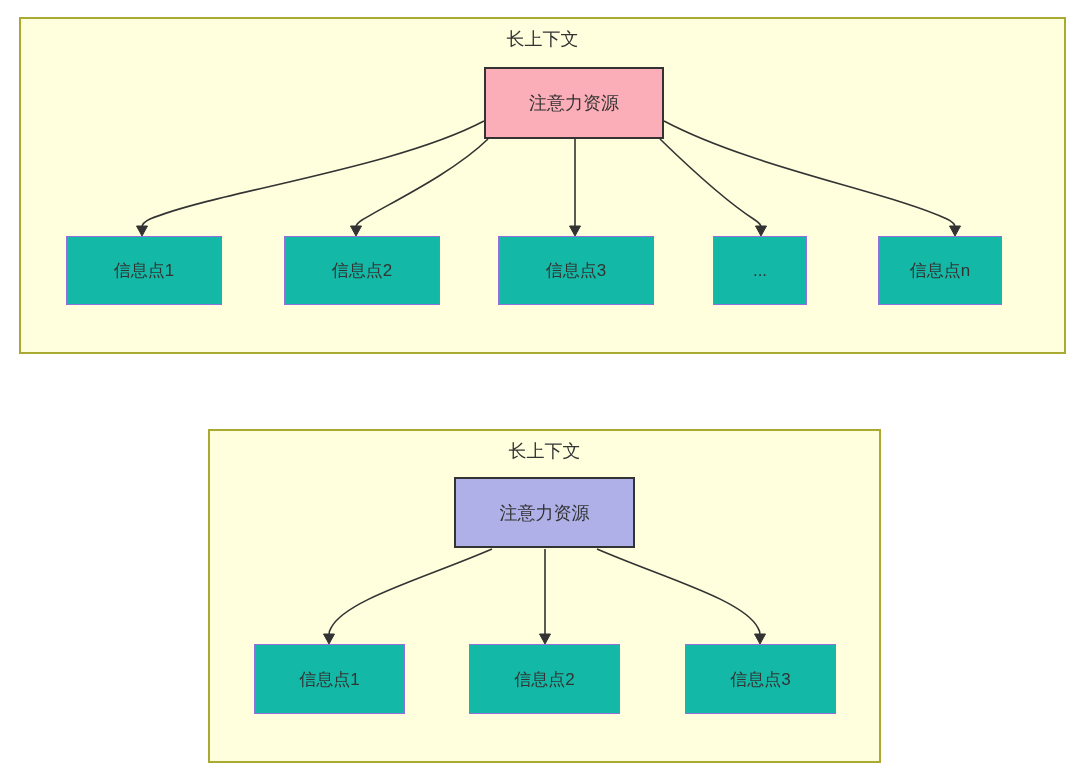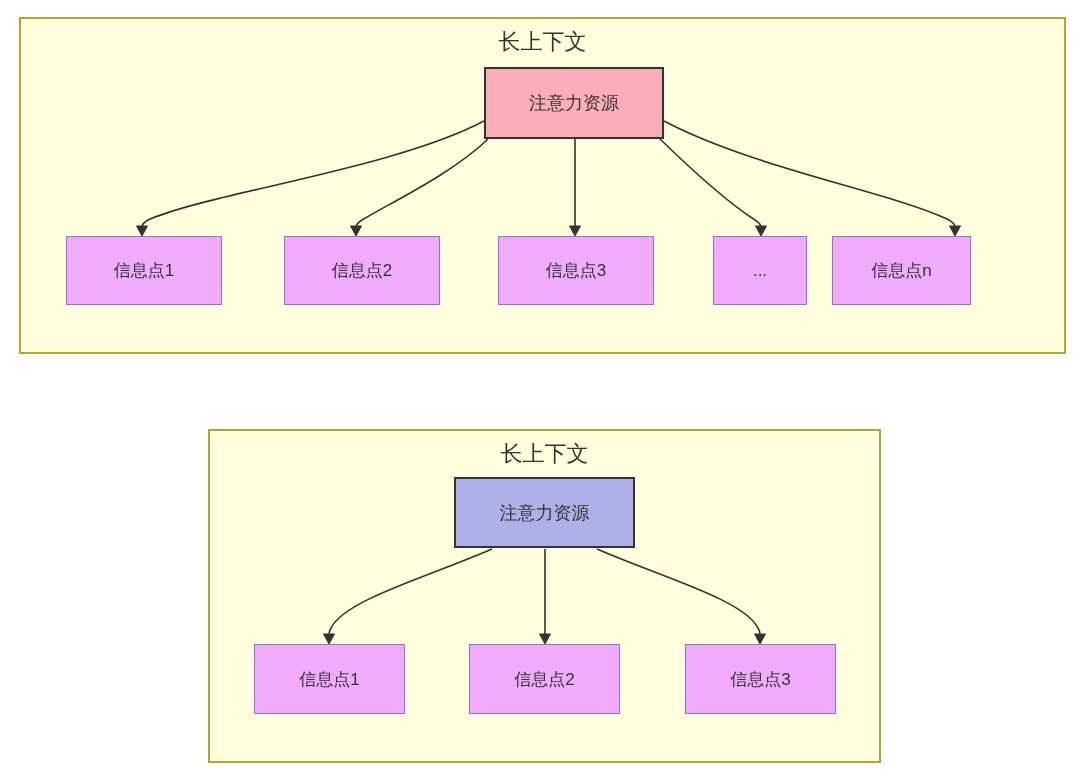--- a/index.html
+++ b/index.html
@@ -18,41 +18,41 @@
   .section {
     position: absolute;
     background: #ffffde;
     border: 2px solid #aaaa33;
     box-sizing: border-box;
   }
   .section-title {
     width: 100%;
     text-align: center;
     margin-top: 8px;
-    font-size: 22px;
+    font-size: 18px;
     color: #333333;
   }
   .node {
     position: absolute;
     box-sizing: border-box;
     display: flex;
     align-items: center;
     justify-content: center;
     font-size: 17px;
     color: #333333;
     text-align: center;
   }
   .source-node {
     border: 2px solid #333333;
     font-size: 18px;
   }
   .source-long { background: #fbaeb8; }
   .source-short { background: #afb0e8; }
   .info-node {
-    background: #f0abfc;
+    background: #14b8a6;
     border: 1px solid #9370db;
   }
   #edges {
     position: absolute;
     left: 0;
     top: 0;
     width: 1080px;
     height: 774px;
     pointer-events: none;
   }
@@ -115,21 +115,21 @@
       <polygon points="754.5,634 765.5,634 760,644"></polygon>
     </g>
   </svg>
 
   <div class="node source-node source-long" style="left:484px; top:67px; width:180px; height:72px;">注意力资源</div>
 
   <div class="node info-node" style="left:66px; top:236px; width:156px; height:69px;">信息点1</div>
   <div class="node info-node" style="left:284px; top:236px; width:156px; height:69px;">信息点2</div>
   <div class="node info-node" style="left:498px; top:236px; width:156px; height:69px;">信息点3</div>
   <div class="node info-node" style="left:713px; top:236px; width:94px; height:69px;">...</div>
-  <div class="node info-node" style="left:832px; top:236px; width:139px; height:69px;">信息点n</div>
+  <div class="node info-node" style="left:878px; top:236px; width:124px; height:69px;">信息点n</div>
 
   <div class="node source-node source-short" style="left:454px; top:477px; width:181px; height:71px;">注意力资源</div>
 
   <div class="node info-node" style="left:254px; top:644px; width:151px; height:70px;">信息点1</div>
   <div class="node info-node" style="left:469px; top:644px; width:151px; height:70px;">信息点2</div>
   <div class="node info-node" style="left:685px; top:644px; width:151px; height:70px;">信息点3</div>
 
 </div>
 
 </body></html>

